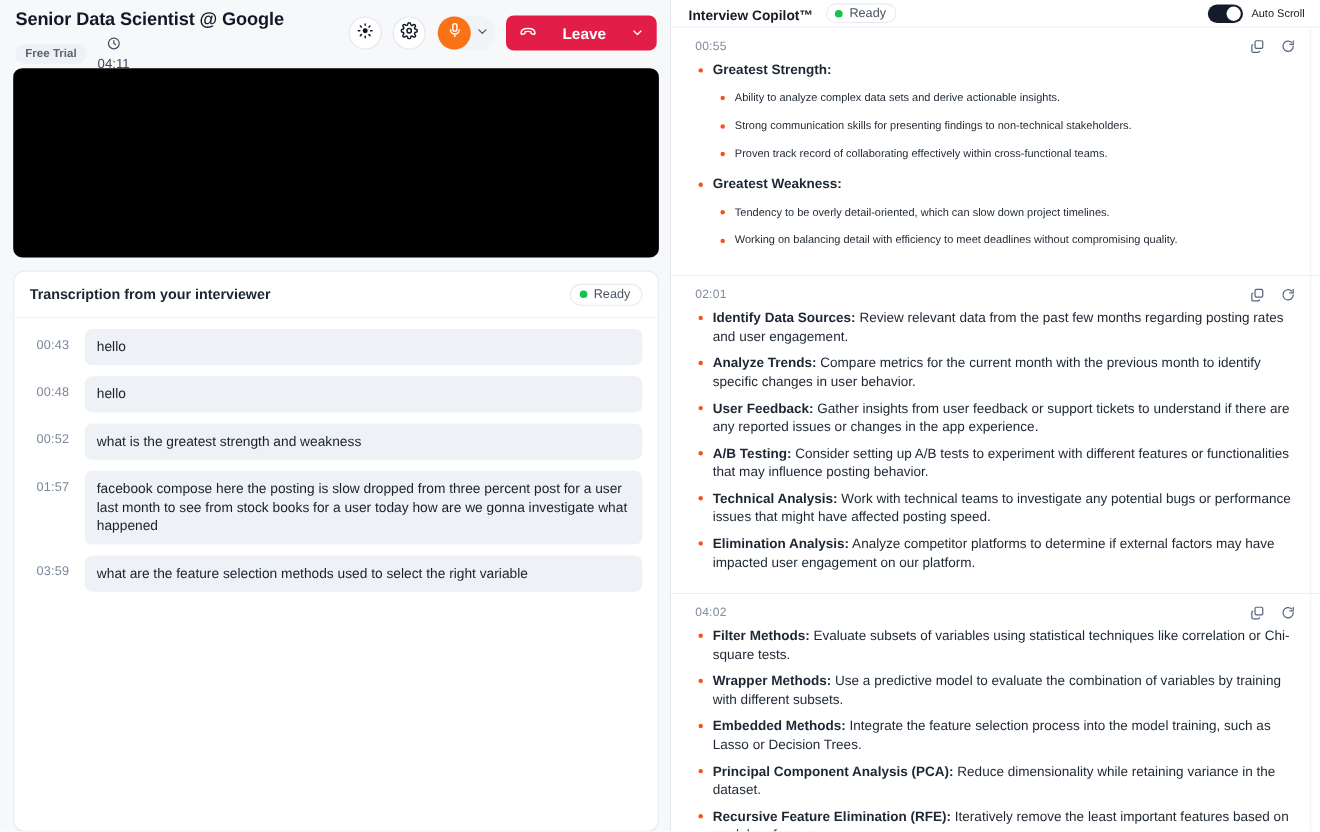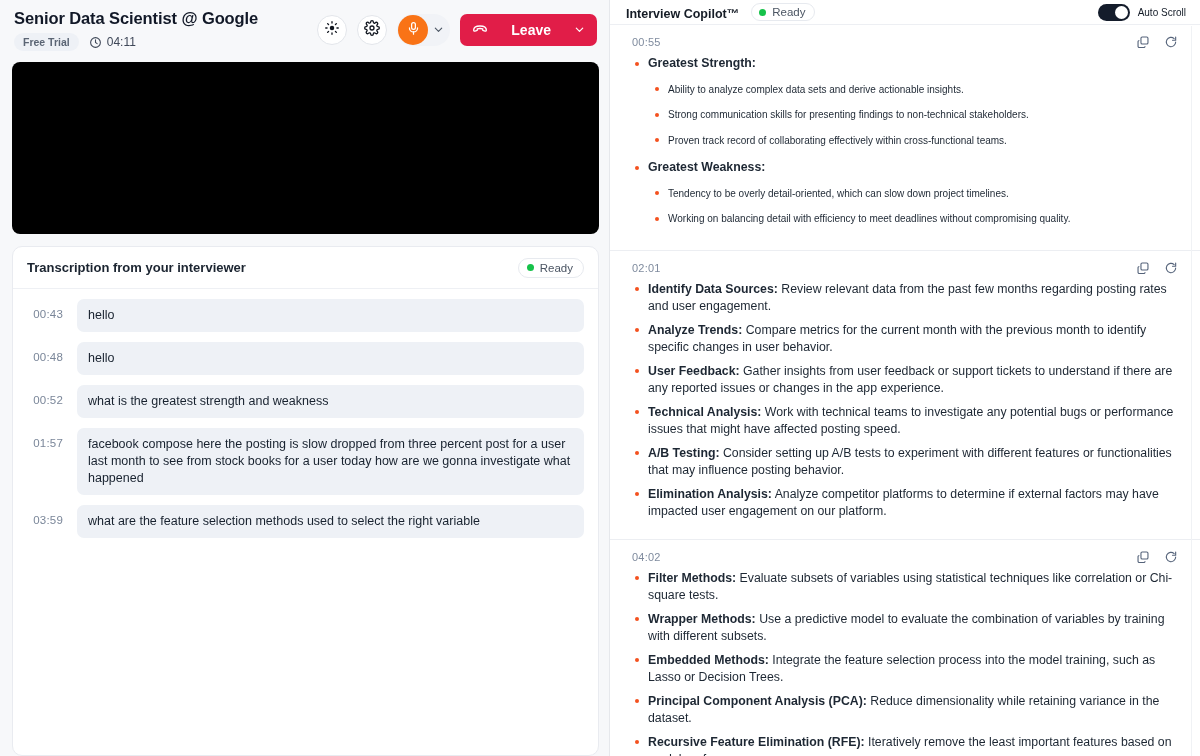--- a/index.html
+++ b/index.html
@@ -29,21 +29,21 @@
   .job-title {
     font-size: 16.5px; font-weight: 700; color: #111827;
     letter-spacing: -0.1px; line-height: 20px;
   }
   .meta-row { display: flex; align-items: center; gap: 10px; margin-top: 5px; }
   .badge-trial {
     background: #eef1f6; color: #5b6574;
     font-size: 10.5px; font-weight: 700;
     padding: 3px 9px; border-radius: 10px; line-height: 12px;
   }
-  .timer { display: flex; align-items: center; gap: 5px; color: #3f4858; font-size: 12px; font-weight: 500; }
+  .timer { display: flex; align-items: center; gap: 5px; color: #3f4858; font-size: 12px; font-weight: 500; flex-direction: column; }
   .timer svg { display: block; }
 
   .controls { display: flex; align-items: center; gap: 10px; padding-top: 6px; }
   .circle-btn {
     width: 30px; height: 30px; border-radius: 50%;
     border: 1px solid #e3e6eb; background: #ffffff;
     display: flex; align-items: center; justify-content: center;
     cursor: pointer;
   }
   .mic-group {
@@ -349,22 +349,22 @@
                 <path d="M20 12a8 8 0 1 1-2.6-5.9"></path>
                 <path d="M20 3.5V9h-5.4"></path>
               </svg>
             </span>
           </span>
         </div>
         <ul class="lvl1">
           <li><span class="b">Identify Data Sources:</span><span> Review relevant data from the past few months regarding posting rates and user engagement.</span></li>
           <li><span class="b">Analyze Trends:</span><span> Compare metrics for the current month with the previous month to identify specific changes in user behavior.</span></li>
           <li><span class="b">User Feedback:</span><span> Gather insights from user feedback or support tickets to understand if there are any reported issues or changes in the app experience.</span></li>
+          <li><span class="b">A/B Testing:</span><span> Consider setting up A/B tests to experiment with different features or functionalities that may influence posting behavior.</span></li>
           <li><span class="b">Technical Analysis:</span><span> Work with technical teams to investigate any potential bugs or performance issues that might have affected posting speed.</span></li>
-          <li><span class="b">A/B Testing:</span><span> Consider setting up A/B tests to experiment with different features or functionalities that may influence posting behavior.</span></li>
           <li><span class="b">Elimination Analysis:</span><span> Analyze competitor platforms to determine if external factors may have impacted user engagement on our platform.</span></li>
         </ul>
       </div>
 
       <div class="block">
         <div class="block-head">
           <span class="block-time">04:02</span>
           <span class="block-actions">
             <span class="ico-btn">
               <svg width="14" height="14" viewBox="0 0 24 24" fill="none" stroke="#55637a" stroke-width="1.9" stroke-linejoin="round">

